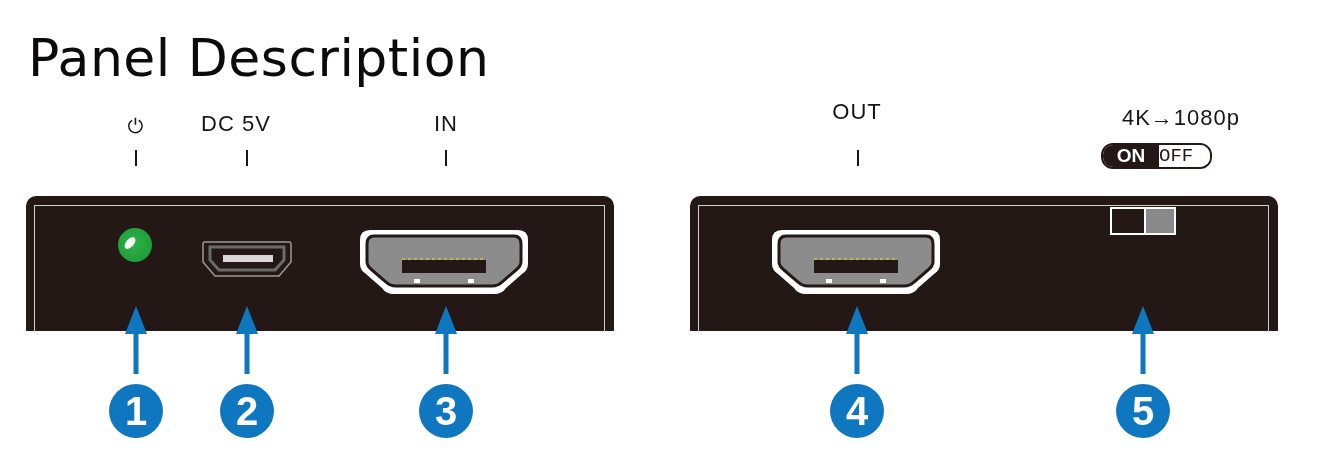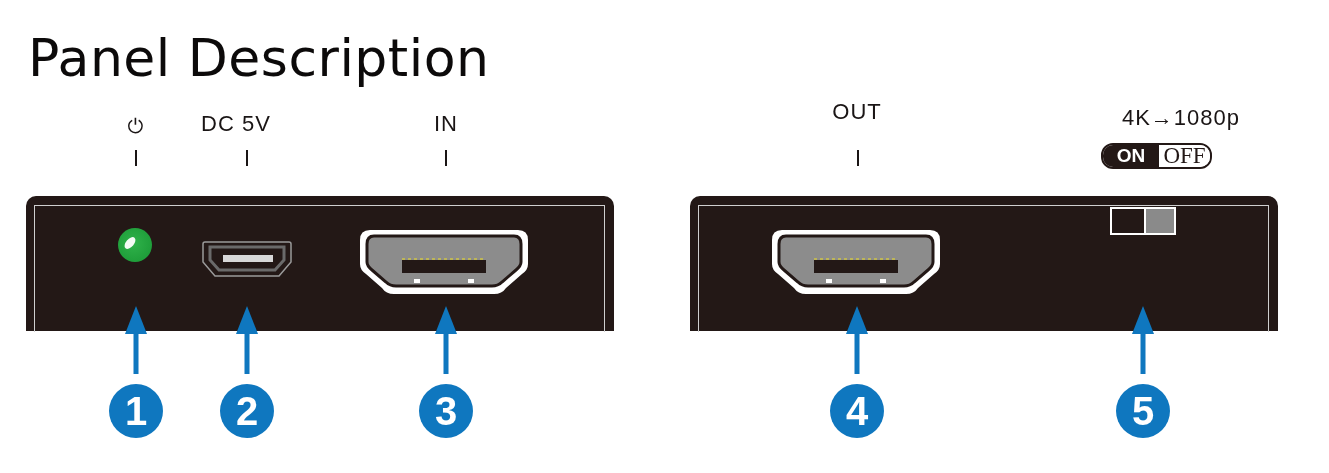--- a/index.html
+++ b/index.html
@@ -10,21 +10,21 @@
   .panel { position:absolute; background:#231816; border-radius:10px 10px 0 0; }
   .panel .inner { position:absolute; left:8px; top:9px; right:9px; bottom:-1px; border:1.5px solid #cfcfcf; border-bottom:none; }
   .led { position:absolute; width:34px; height:34px; border-radius:50%; background:radial-gradient(circle at 45% 45%, #2fb24a 0%, #1f9e3a 70%, #137a2a 100%); }
   .led .shine { position:absolute; left:8px; top:8px; width:8px; height:14px; background:#ffffff; border-radius:50% 50% 50% 50%; transform:rotate(40deg); opacity:0.95; }
   .microusb { position:absolute; }
   .arrow { position:absolute; width:0; height:0; border-left:11px solid transparent; border-right:11px solid transparent; border-bottom:28px solid #0f77bf; transform:translateX(-50%); }
   .shaft { position:absolute; width:5px; background:#0f77bf; transform:translateX(-50%); }
   .badge { position:absolute; width:54px; height:54px; border-radius:50%; background:#0f77bf; color:#ffffff; font-family:"Liberation Sans", sans-serif; font-weight:700; font-size:40px; line-height:54px; text-align:center; transform:translateX(-50%); }
   .onoff { position:absolute; left:1101px; top:143px; width:111px; height:26px; border:2px solid #231816; border-radius:12px; box-sizing:border-box; display:flex; overflow:hidden; }
   .onoff .on { width:56px; background:#231816; color:#fff; font-family:"Liberation Sans", sans-serif; font-weight:700; font-size:19px; line-height:22px; text-align:center; }
-  .onoff .off { flex:1; background:#fff; color:#231816; font-family:Liberation Serif, serif; font-size:23px; line-height:22px; text-align:center; }
+  .onoff .off { flex:1; background:#fff; color:#231816; font-family:Liberation Mono, monospace; font-size:19px; line-height:22px; text-align:left; }
   .dip { position:absolute; left:1110px; top:207px; width:66px; height:28px; border:2px solid #ffffff; box-sizing:border-box; display:flex; }
   .dip .a { width:32px; background:#231816; border-right:2px solid #ffffff; }
   .dip .b { flex:1; background:#8a8a8a; }
 </style>
 </head>
 <body>
 
 <div class="title">Panel Description</div>
 
 <div class="lbl" style="left:136px; top:114px; font-family:'DejaVu Sans', sans-serif; font-size:20px;">⏻</div>

